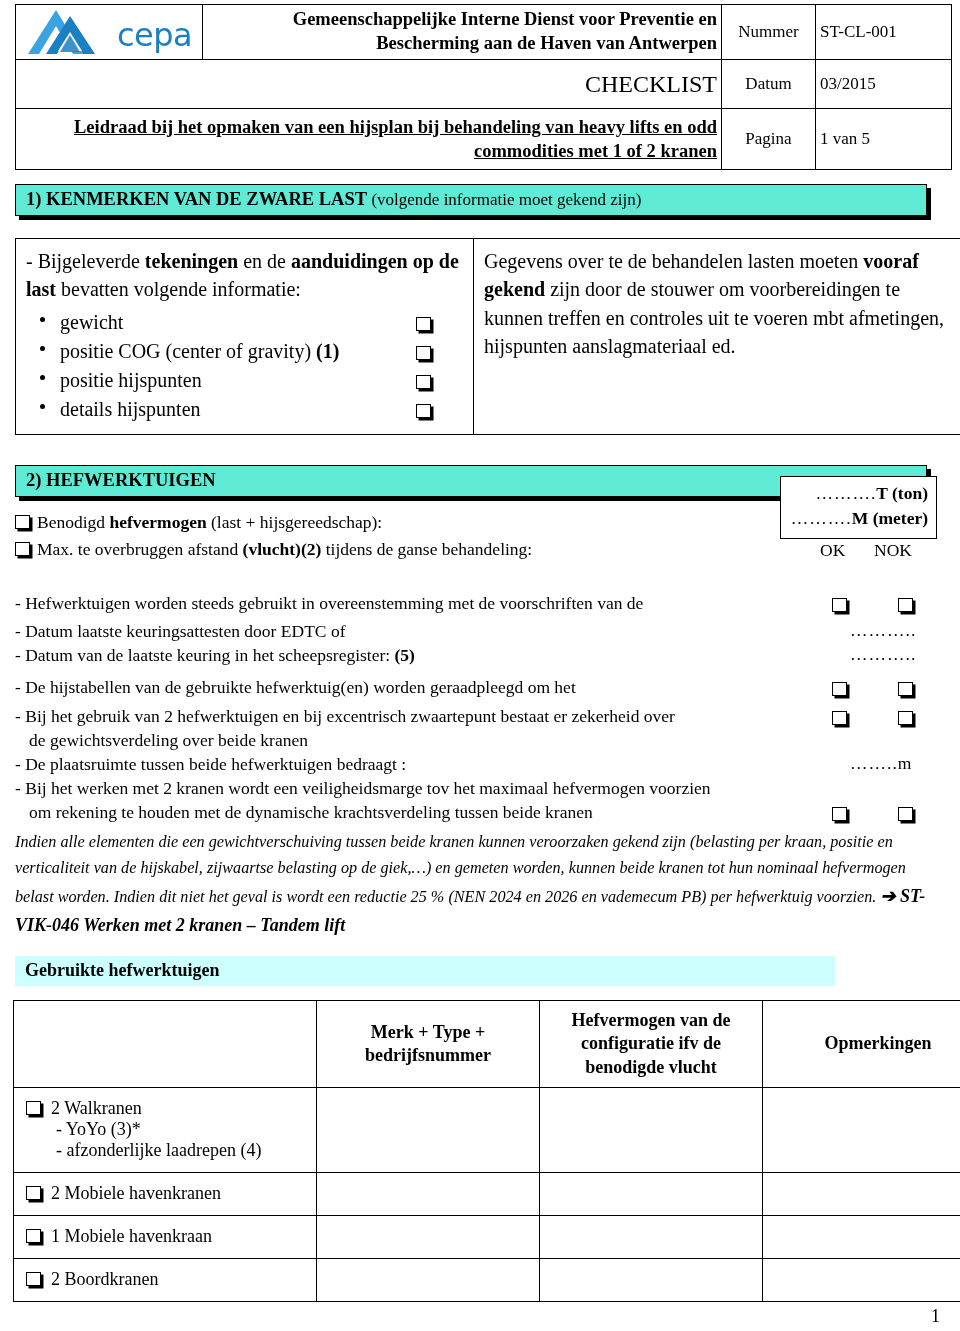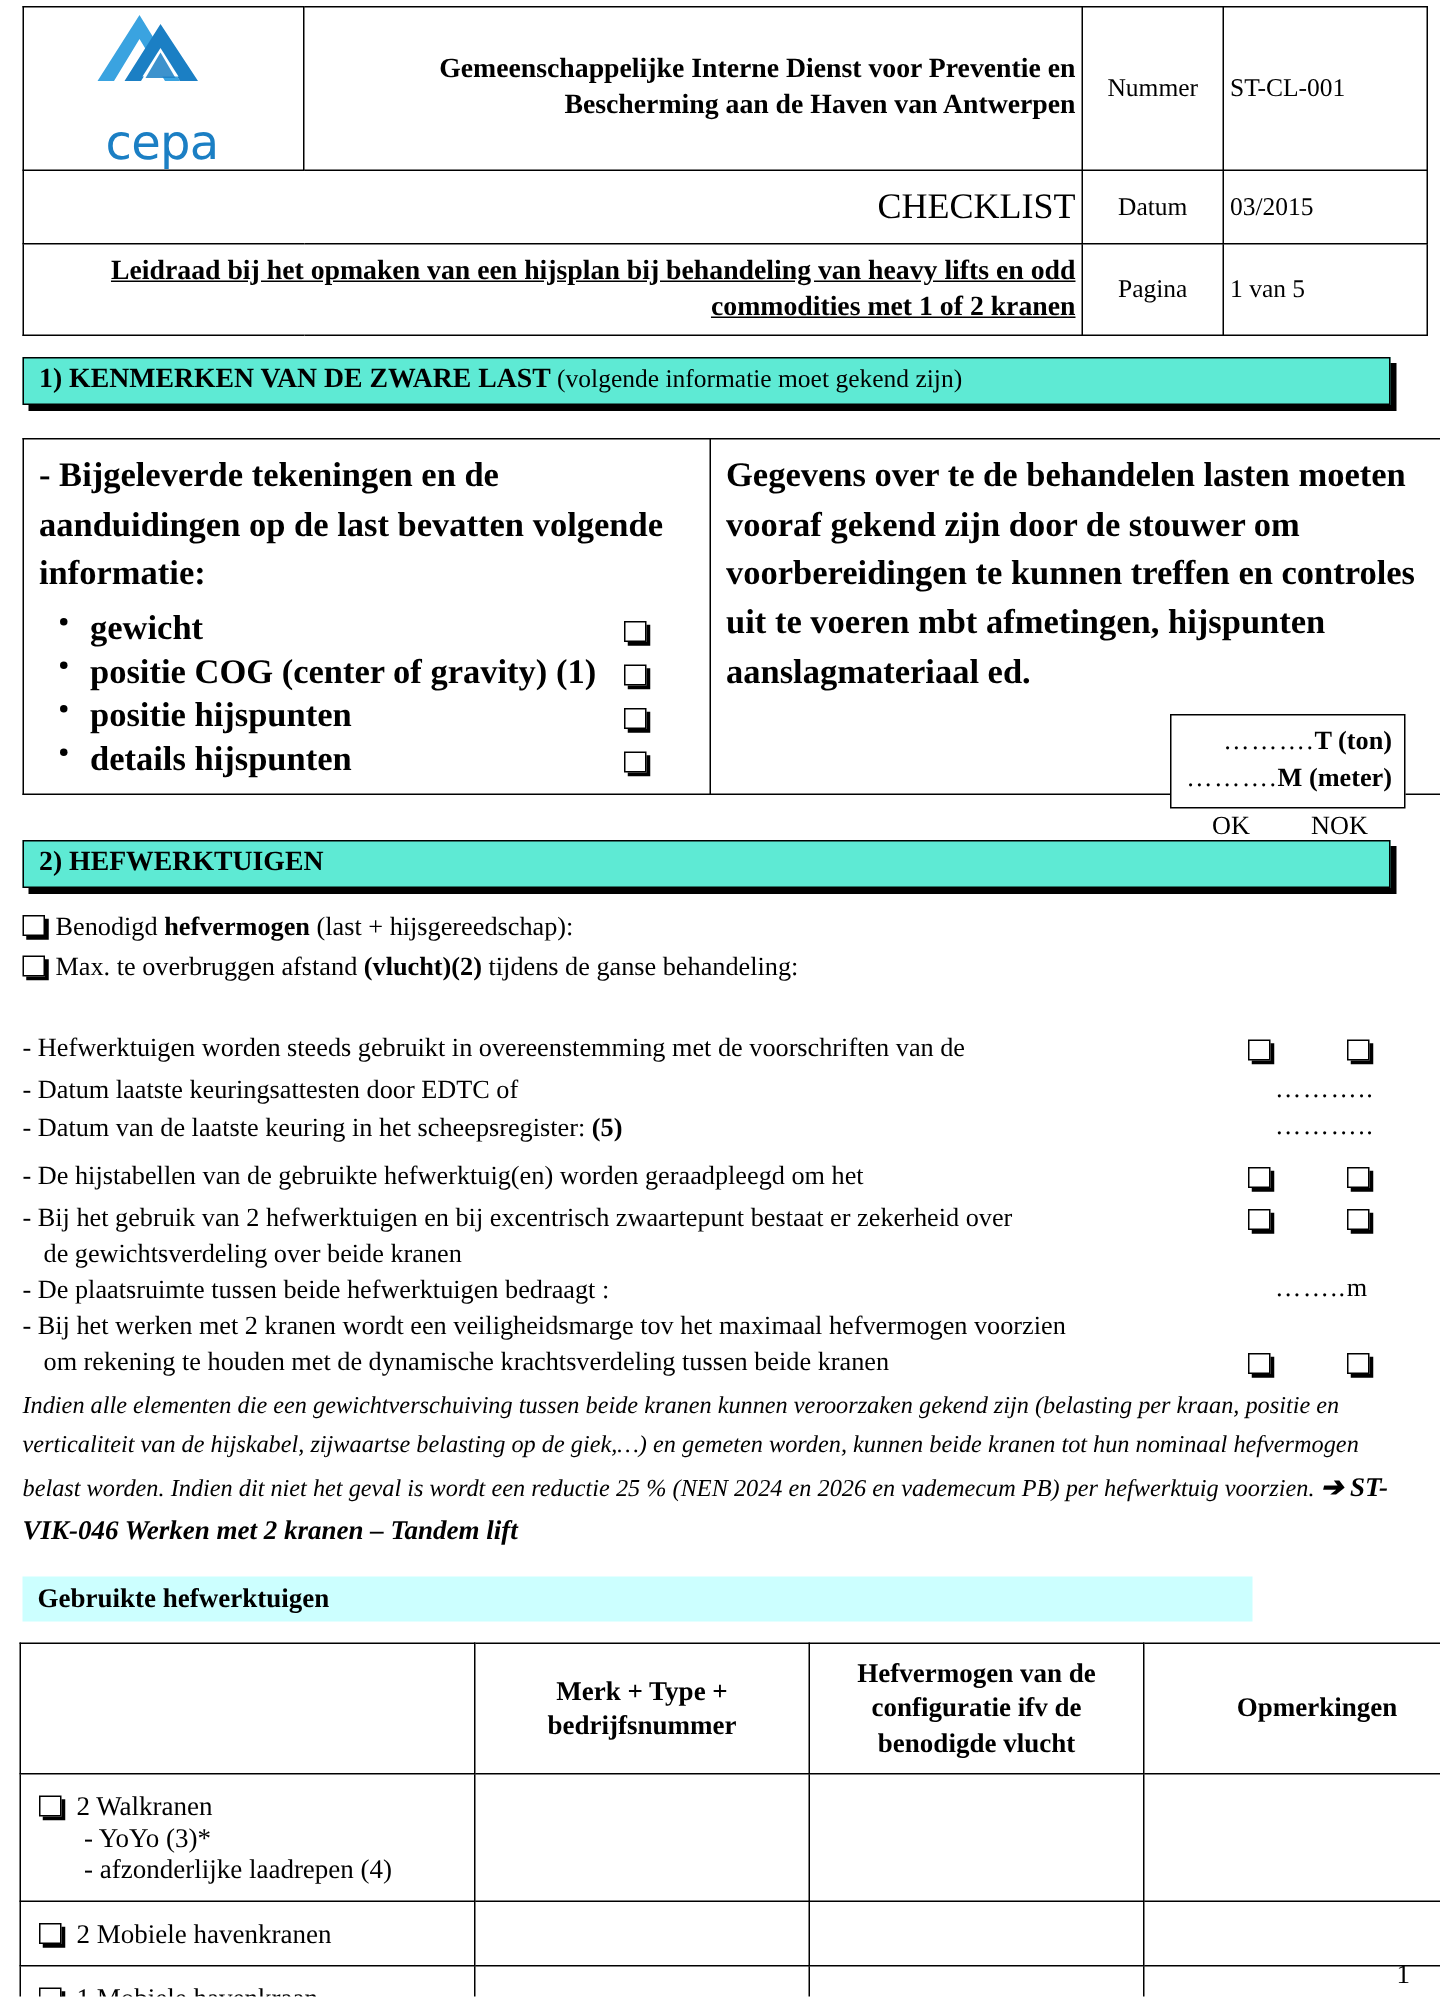--- a/index.html
+++ b/index.html
@@ -55,22 +55,21 @@
     font-size: 18.5px;
     line-height: 1.3;
     text-decoration: underline;
   }
 
   
   .logo-wrap {
     display: flex;
     align-items: center;
     justify-content: center;
-    gap: 16px;
-    flex-direction: column;
+    gap: 1px;
   }
   .logo-text {
     font-family: "DejaVu Sans", sans-serif;
     font-size: 32px;
     color: #1b7fc4;
     letter-spacing: -0.5px;
     line-height: 1;
     margin-left: -2px;
     margin-top: 6px;
   }
@@ -93,23 +92,22 @@
   .s1-table {
     width: 912px;
     border-collapse: collapse;
     table-layout: fixed;
     margin-top: 22px;
   }
   .s1-table td {
     border: 1.2px solid #000;
     vertical-align: top;
     padding: 8px 10px 10px 10px;
-    font-size: 23px;
+    font-size: 20px;
     line-height: 1.42;
-    font-weight: bold;
   }
   .s1-left { width: 437px; }
   .s1-right { width: 475px; }
   .s1-left .intro { margin: 0 0 4px 0; }
   .bullets { list-style: none; margin: 0; padding: 0; }
   .bullets li {
     position: relative;
     padding-left: 34px;
     margin: 4px 0 6px 0;
     height: 23px;
@@ -166,21 +164,21 @@
   .tm-box .dots { font-weight: normal; letter-spacing: 1px; }
 
   .oknok-hd {
     position: absolute;
     left: 800px;
     top: 536px;
     width: 140px;
     font-size: 17.5px;
   }
   .oknok-hd span { position: absolute; }
-  .ok-lbl { left: 8px; }
+  .ok-lbl { left: 20px; }
   .nok-lbl { left: 74px; }
 
   
   .chk-body {
     margin-top: 28px;
     position: relative;
     width: 912px;
     font-size: 17.5px;
     line-height: 1.38;
   }

